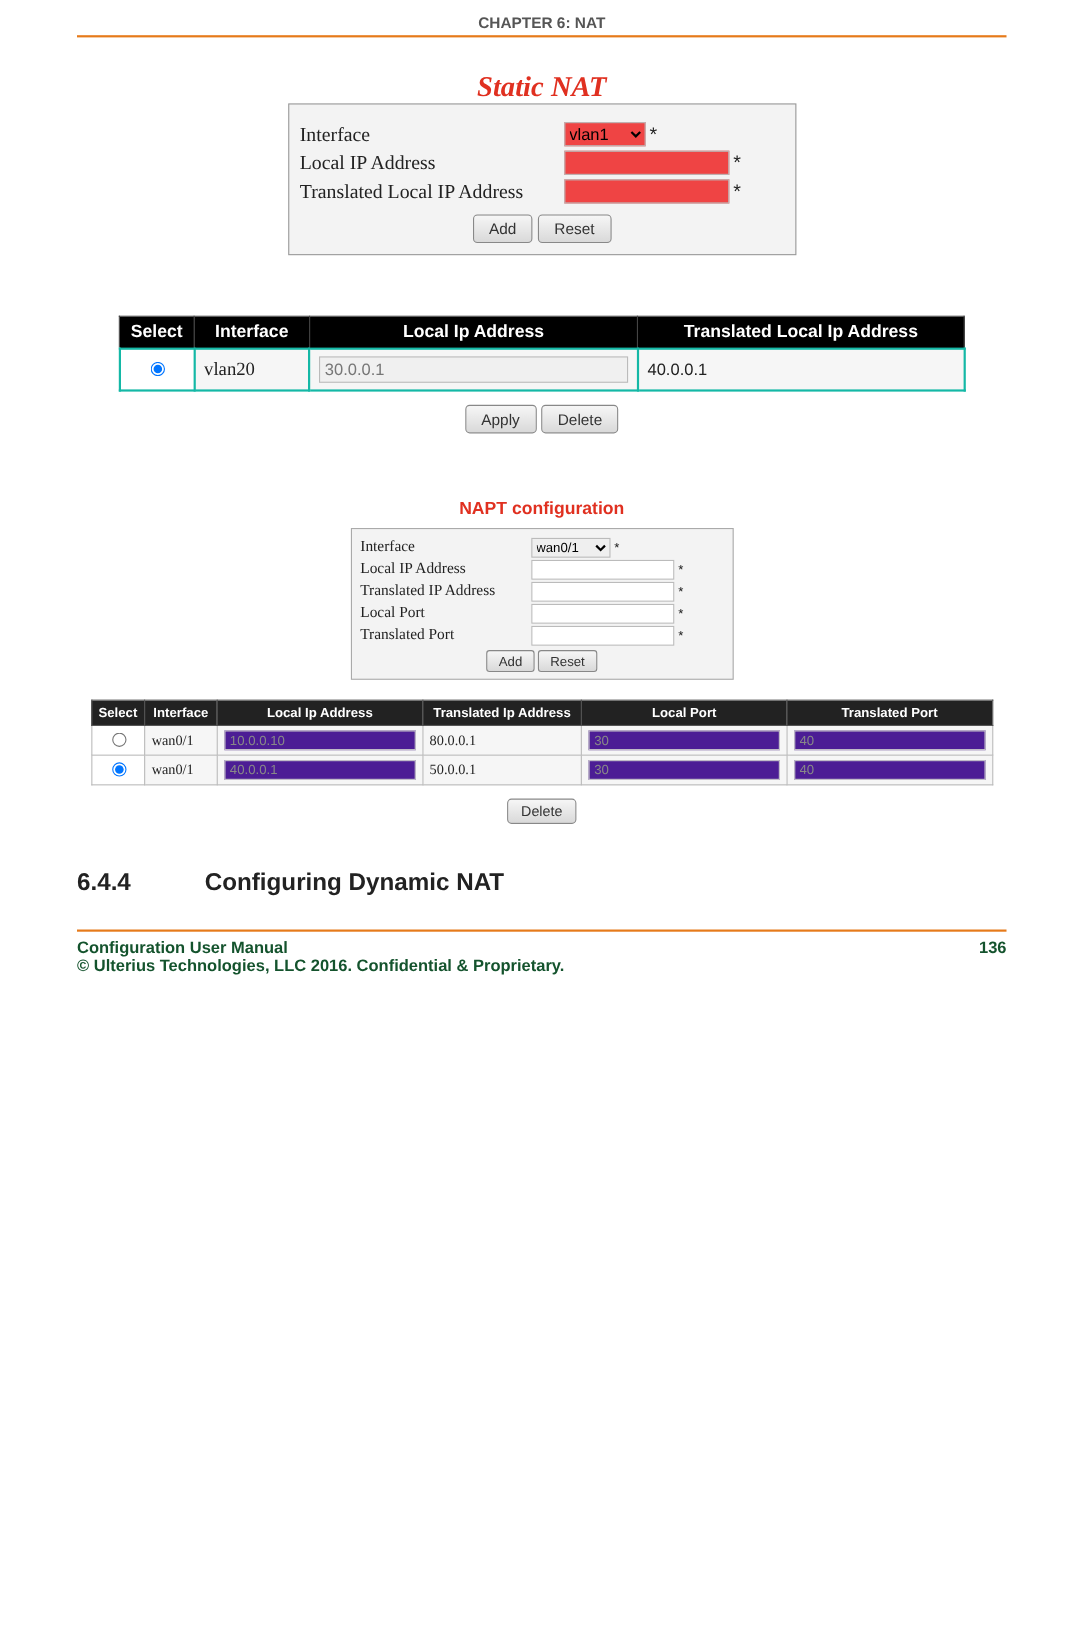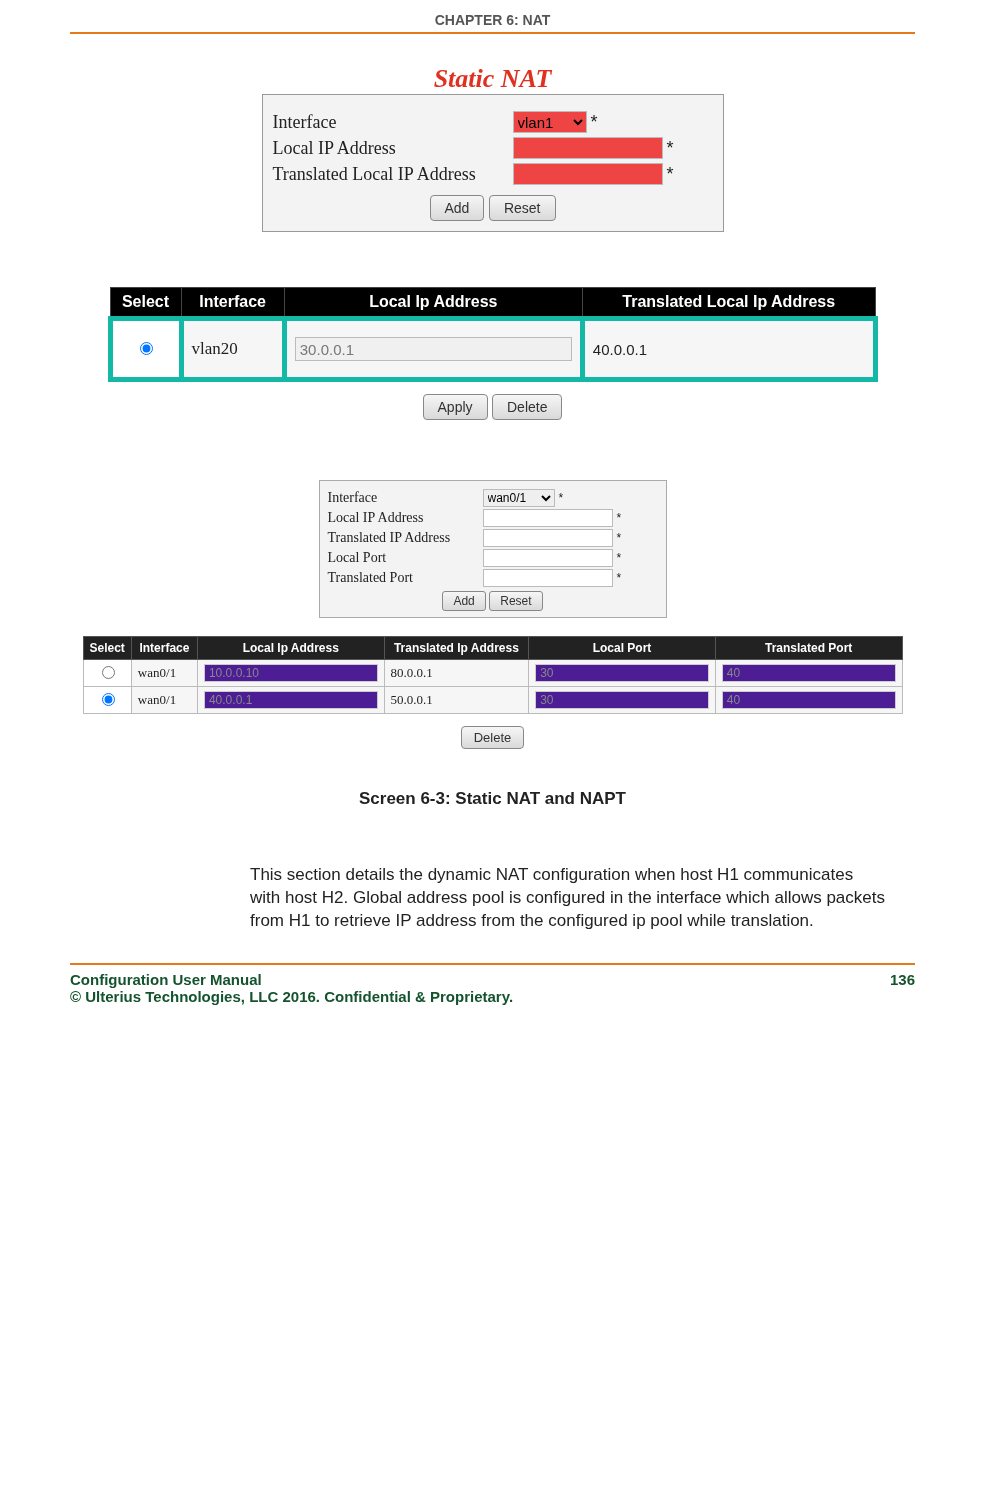--- a/index.html
+++ b/index.html
@@ -85,23 +85,23 @@
   }
   .static-table th {
     background: #000;
     color: #fff;
     font-size: 16px;
     padding: 5px 6px;
     border: 1px solid #444;
     text-align: center;
   }
   .static-table td {
-    border: 5px solid #14b8a6;
+    border: 2px solid #14b8a6;
     background: #f6f6f6;
-    padding: 16px 8px;
+    padding: 6px 8px;
     font-size: 17px;
     font-family: "Times New Roman", serif;
   }
   .static-table td.val {
     font-family: Arial;
     font-size: 15px;
   }
   .static-table td input[type=text] {
     width: 100%; border: 1px solid #bbb; background: #f0f0f0; height: 24px;
     font-size: 15px; color: #777; box-sizing: border-box; padding: 0 4px;
@@ -234,20 +234,21 @@
           <td class="val"><input type="text" readonly="" value="30.0.0.1" style=""></td>
           <td class="val">40.0.0.1</td>
         </tr>
       </tbody>
   </table>
   <div class="static-btns">
     <span class="btn">Apply</span>
     <span class="btn">Delete</span>
   </div>
 
+  <div class="napt-title">NAPT configuration</div>
   <div class="napt-form">
     <div class="row">
       <div class="label">Interface</div>
       <select>
         <option>wan0/1</option>
       </select>
       <span class="req">*</span>
     </div>
     <div class="row">
       <div class="label">Local IP Address</div>
@@ -302,23 +303,25 @@
           <td>50.0.0.1</td>
           <td><input type="text" readonly="" value="30" style=""></td>
           <td><input type="text" readonly="" value="40" style=""></td>
         </tr>
       </tbody>
   </table>
   <div class="napt-btns">
     <span class="btn">Delete</span>
   </div>
 
-  <div class="caption">Screen 6-3: Static NAT and NAPT</div>
-
-  <div class="body-text">This section details the dynamic NAT configuration when host H1 communicates with host H2. Global address pool is configured in the interface which allows packets from H1 to retrieve IP address from the configured ip pool while translation.</div>
+
+  <div class="section-heading">
+    <span class="num">6.4.4</span>
+    <span>Configuring Dynamic NAT</span>
+  </div>
 
   <hr class="orange-bottom">
   <div class="footer">
     <div>
       <div>Configuration User Manual</div>
       <div>© Ulterius Technologies, LLC 2016. Confidential &amp; Proprietary.</div>
     </div>
     <div>136</div>
   </div>
 </div>

